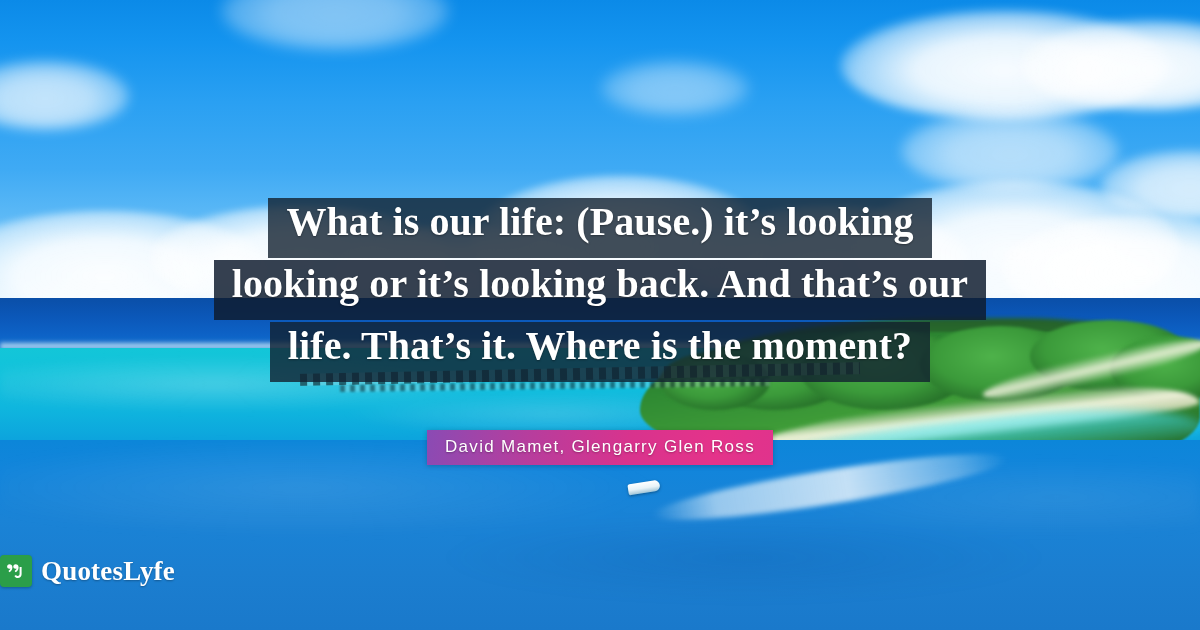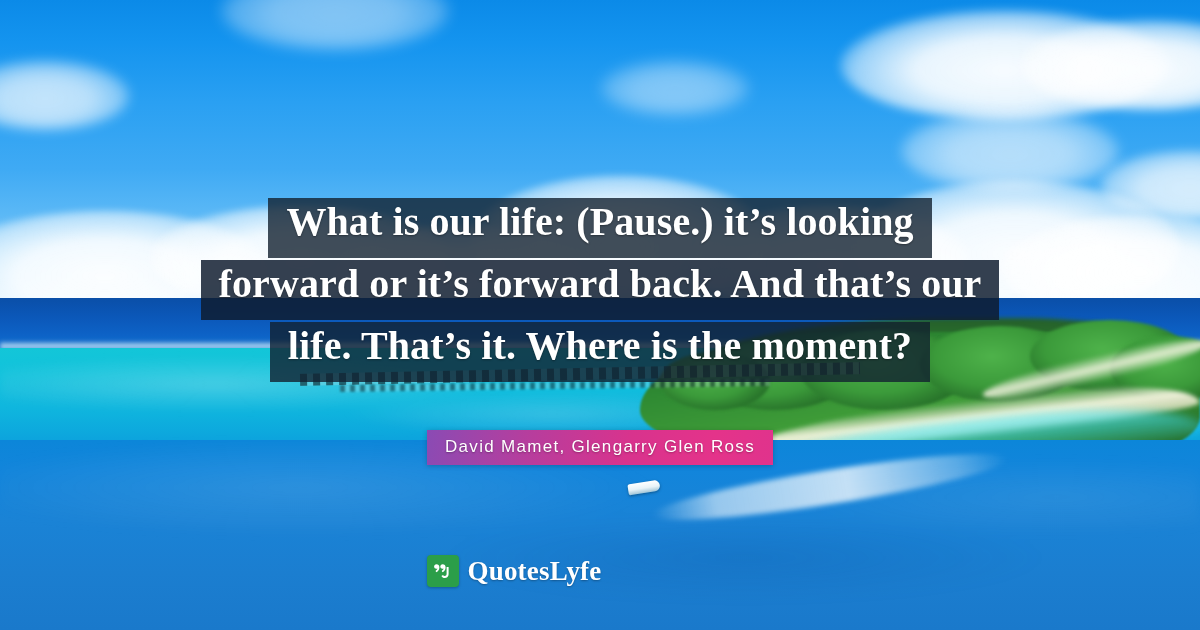--- a/index.html
+++ b/index.html
@@ -207,21 +207,21 @@
     letter-spacing:1.3px;
     padding:7px 18px 8px 18px;
     white-space:nowrap;
     text-shadow:0 1px 2px rgba(0,0,0,.30);
     box-shadow:0 1px 5px rgba(0,0,0,.22);
   }
 
   
   .logo-wrap {
     position:absolute; left:0; top:555px; width:1028px;
-    display:flex; justify-content:center; align-items:center; gap:9px;
+    display:flex; align-items:center; gap:9px;
     z-index:8;
   }
   .logo-mark {
     width:32px; height:32px;
     background:#2b9e49;
     border-radius:4px;
     display:flex; align-items:center; justify-content:center;
     box-shadow:0 1px 3px rgba(0,0,0,.28);
   }
   .logo-mark svg { display:block; }
@@ -281,21 +281,21 @@
 
     <div class="ocean-near"></div>
     <div class="ocean-near-tex"></div>
 
     <div class="wake"></div>
     <div class="boat"></div>
   </div>
 
   <div class="quote">
     <span class="qline l1">What is our life: (Pause.) it’s looking</span>
-    <span class="qline l2">forward or it’s forward back. And that’s our</span>
+    <span class="qline l2">looking or it’s looking back. And that’s our</span>
     <span class="qline l3">life. That’s it. Where is the moment?</span>
   </div>
 
   <div class="attrib-wrap">
     <span class="attrib">David Mamet, Glengarry Glen Ross</span>
   </div>
 
   <div class="logo-wrap">
     <span class="logo-mark">
       <svg width="22" height="22" viewBox="0 0 22 22" aria-hidden="true">

